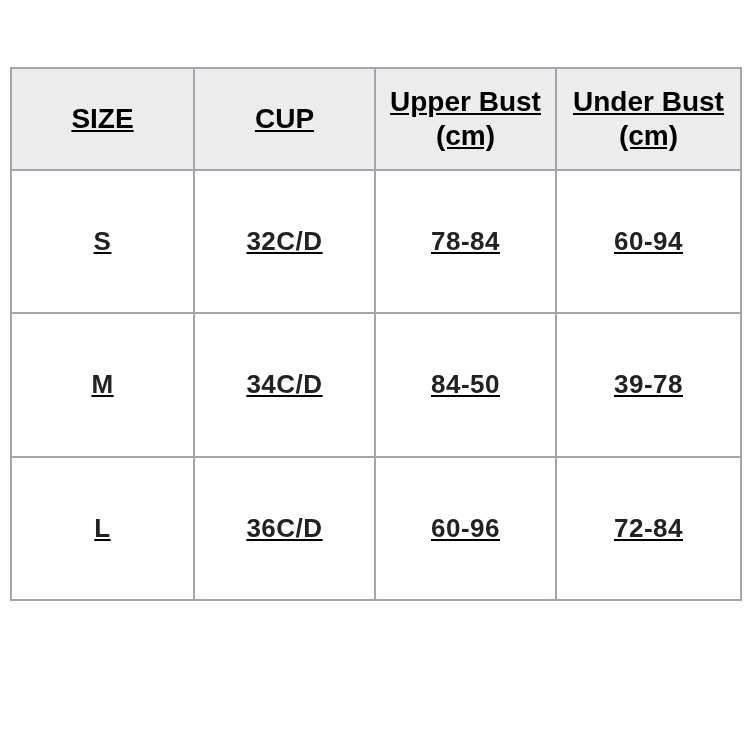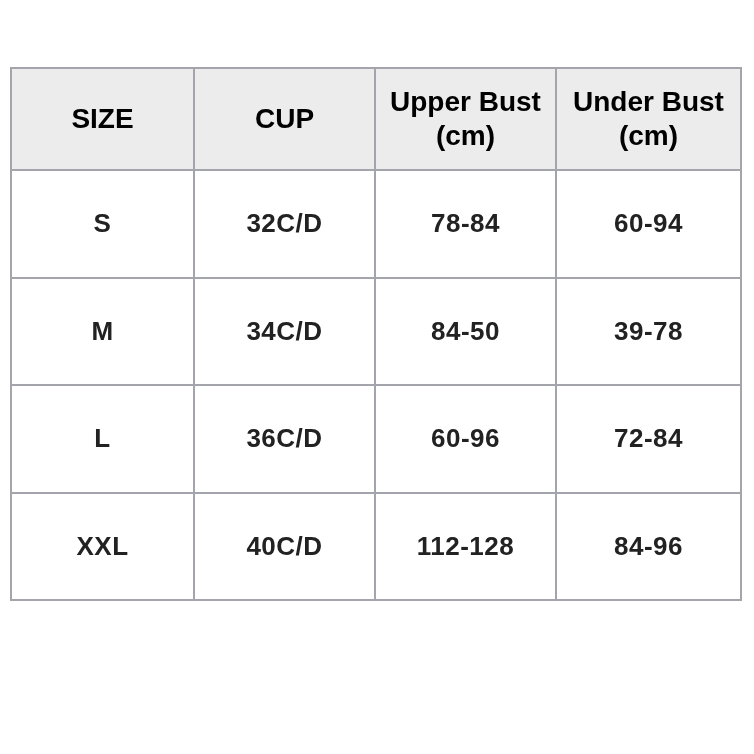--- a/index.html
+++ b/index.html
@@ -16,20 +16,21 @@
     overflow: hidden;
   }
   table.size-chart {
     position: absolute;
     left: 10px;
     top: 67px;
     width: 730px;
     height: 534px;
     border-collapse: collapse;
     table-layout: fixed;
+    text-decoration: underline;
   }
   table.size-chart th,
   table.size-chart td {
     border: 2px solid #a4a4ac;
     text-align: center;
     vertical-align: middle;
     padding: 0 6px;
     overflow: hidden;
   }
   table.size-chart th {
@@ -80,21 +81,15 @@
         <td>34C/D</td>
         <td>84-50</td>
         <td>39-78</td>
       </tr>
       <tr>
         <td>L</td>
         <td>36C/D</td>
         <td>60-96</td>
         <td>72-84</td>
       </tr>
-      <tr>
-        <td>XXL</td>
-        <td>40C/D</td>
-        <td>112-128</td>
-        <td>84-96</td>
-      </tr>
     </tbody>
   </table>
 </div>
 
 </body></html>

